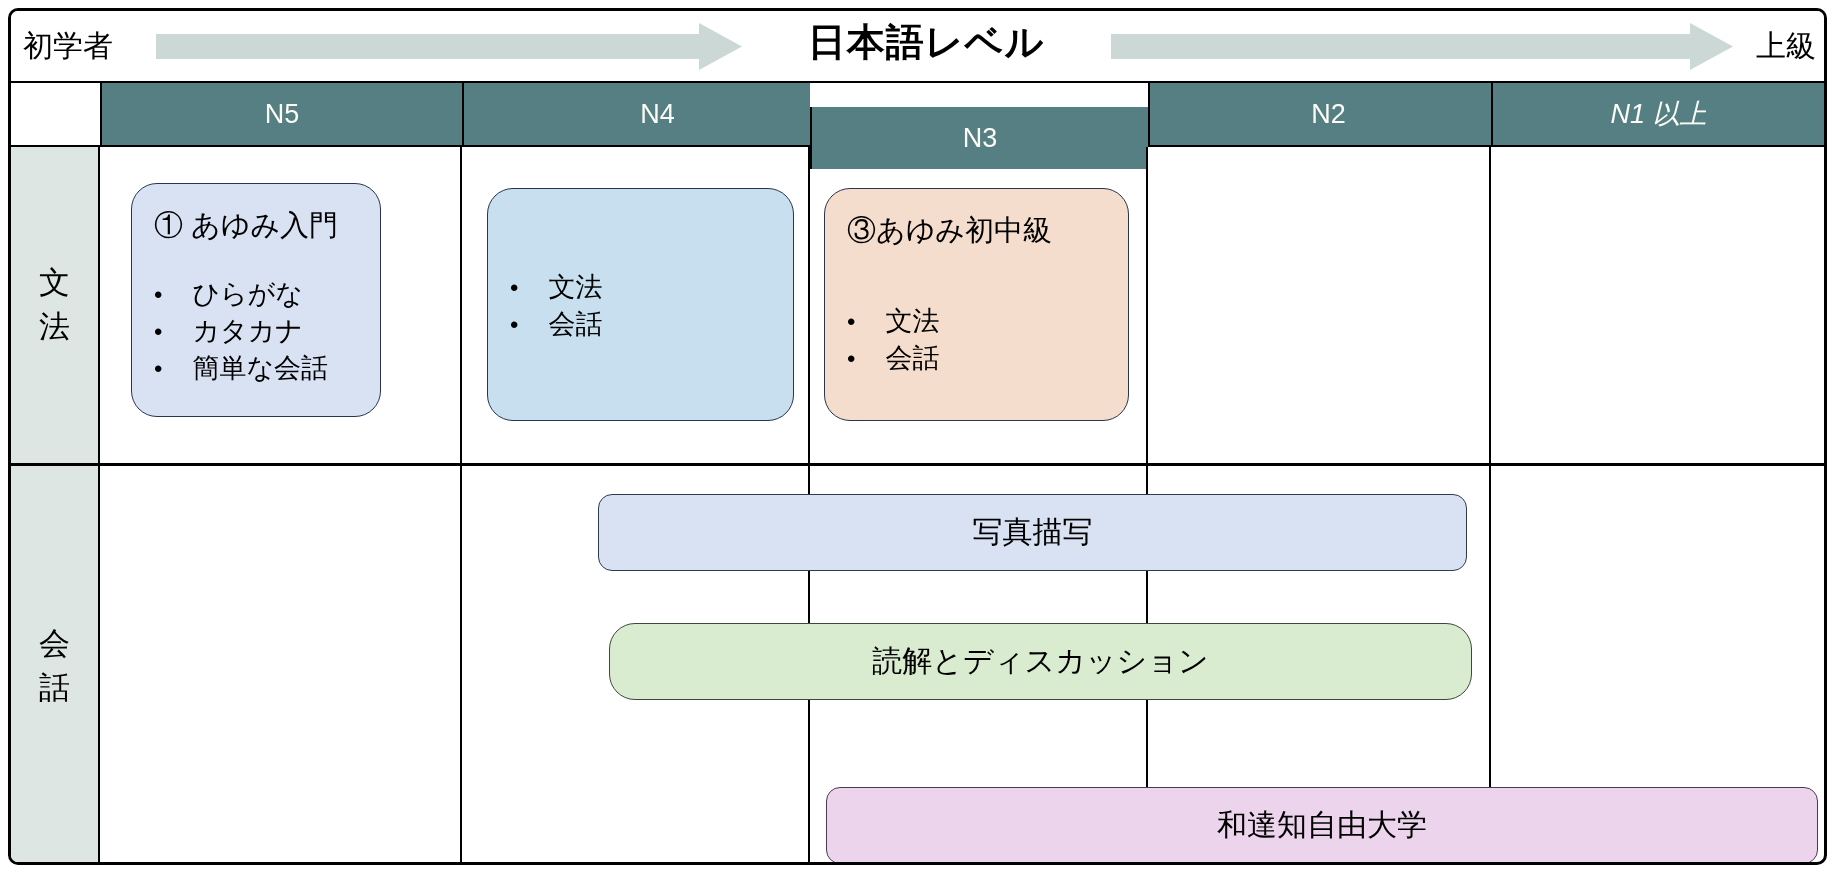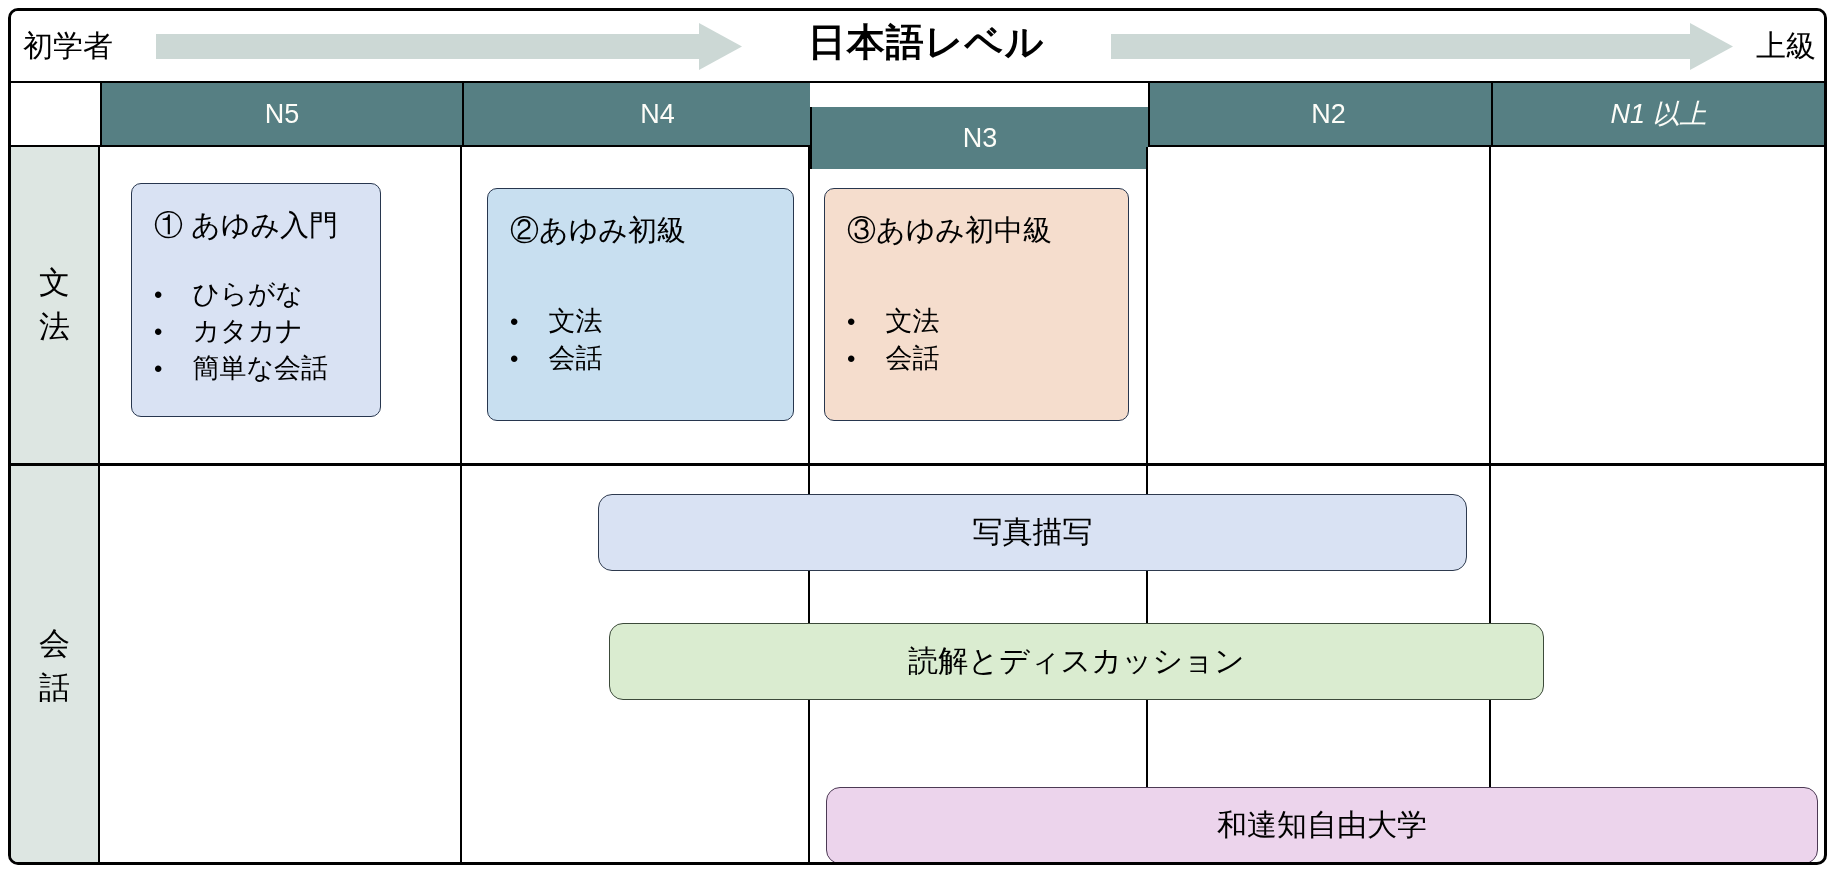--- a/index.html
+++ b/index.html
@@ -36,36 +36,36 @@
   #label-grammar{top:136px;height:316px;}
   #label-conversation{top:452px;height:405px;}
   .row-label-text{width:36px;font-size:31px;font-weight:500;line-height:44px;
                   word-break:break-all;text-align:center;}
   .vline{position:absolute;width:2px;background:#000;}
   .vline.r1{top:136px;height:316px;}
   .vline.r2{top:452px;height:405px;}
   .vx1{left:449px;} .vx2{left:797px;} .vx3{left:1135px;} .vx4{left:1478px;}
   #row-divider{position:absolute;left:0;top:452px;width:100%;height:3px;background:#000;}
   
-  .card{position:absolute;border:1.5px solid #27364e;border-radius:10px;box-sizing:border-box;
+  .card{position:absolute;border:1.5px solid #27364e;border-radius:26px;box-sizing:border-box;
         padding:24px 18px 0 22px;}
   #card1{left:120px;top:172px;width:250px;height:234px;}
   #card2{left:476px;top:177px;width:307px;height:233px;}
   #card3{left:813px;top:177px;width:305px;height:233px;}
   .card-title{font-size:29px;line-height:34px;white-space:nowrap;}
   .bullets{margin-top:34px;}
   .bullets.tall{margin-top:56px;}
   .bullet-row{display:flex;align-items:baseline;font-size:27px;line-height:37px;}
   .bullet-dot{font-size:24px;margin-right:30px;}
   
   .bar{position:absolute;height:77px;border:1.5px solid #2e3a4e;border-radius:14px;
        box-sizing:border-box;display:flex;align-items:center;justify-content:center;
        font-size:30px;}
   #bar1{left:587px;top:483px;width:869px;}
-  #bar2{left:598px;top:612px;width:935px;border-color:#3c4a3a;}
+  #bar2{left:598px;top:612px;width:863px;border-color:#3c4a3a;border-radius:26px;}
   #bar3{left:815px;top:735px;width:992px;border-color:#4c3a54;margin-top:41px;}
 </style>
 </head>
 <body>
 
 <div id="page">
   <div id="frame">
 
     <div class="hband">
       <div id="beginner" class="edge-label">初学者</div>
@@ -115,21 +115,20 @@
           <span>カタカナ</span>
         </div>
         <div class="bullet-row">
           <span class="bullet-dot">•</span>
           <span>簡単な会話</span>
         </div>
       </div>
     </div>
 
     <div id="card2" class="card" style="background-color: rgb(200, 223, 240);">
-      <div class="card-title">②あゆみ初級</div>
       <div class="bullets tall">
         <div class="bullet-row">
           <span class="bullet-dot">•</span>
           <span>文法</span>
         </div>
         <div class="bullet-row">
           <span class="bullet-dot">•</span>
           <span>会話</span>
         </div>
       </div>

